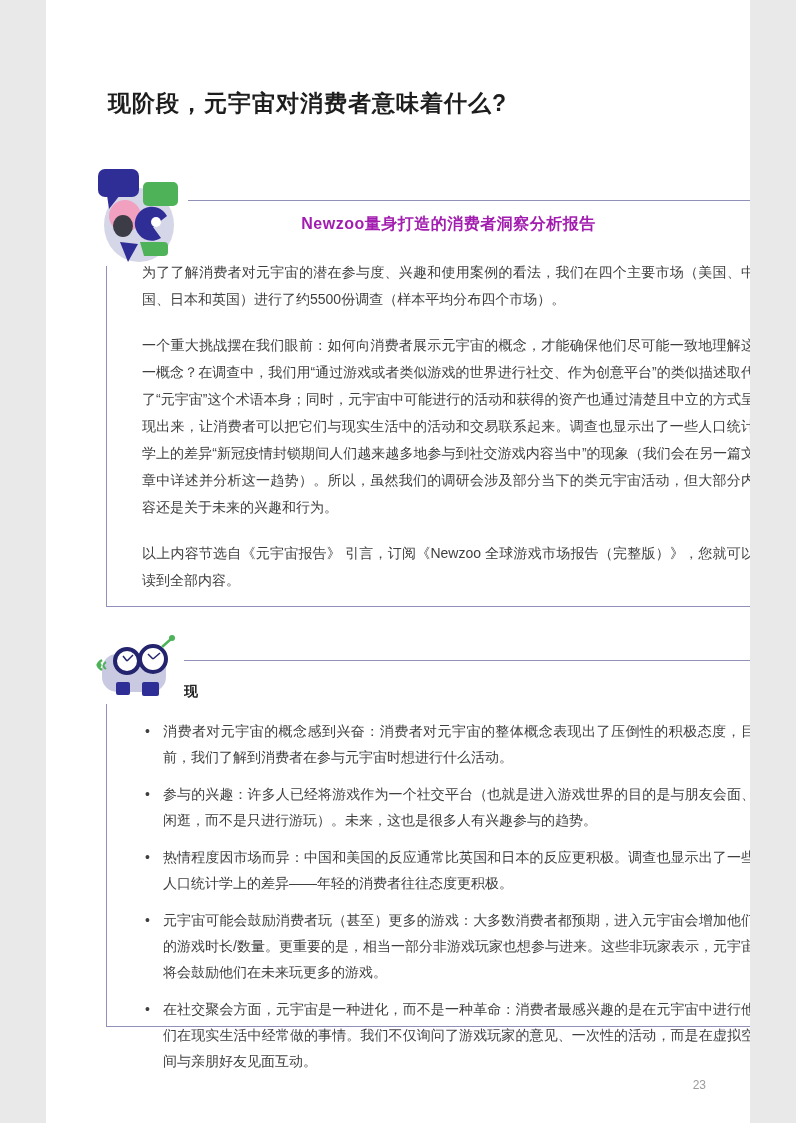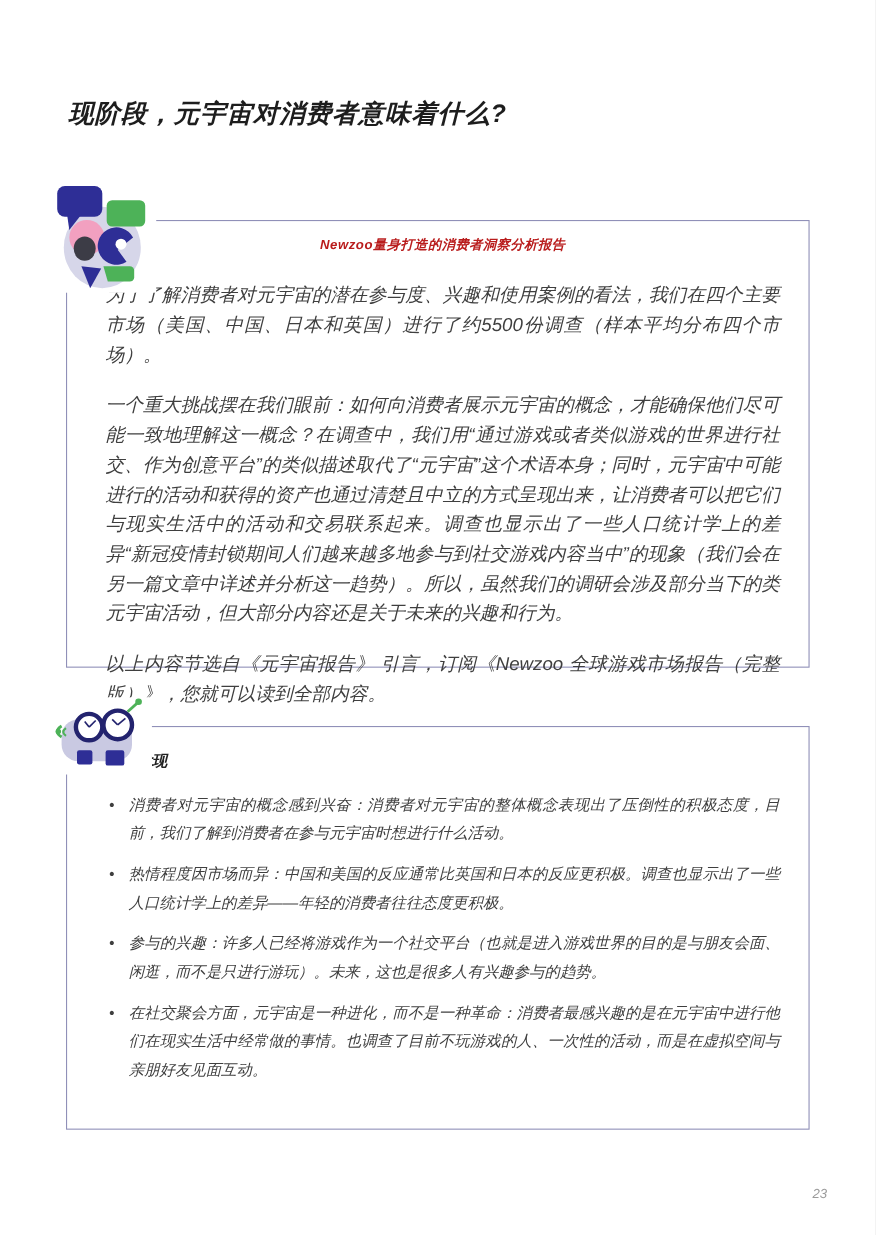--- a/index.html
+++ b/index.html
@@ -1,25 +1,24 @@
 <!DOCTYPE html>
 <html><head>
 <meta charset="utf-8">
 <style>
   * { margin: 0; padding: 0; box-sizing: border-box; }
   html, body { background: #e9e9e9; }
   body { font-family: "Liberation Sans", "DejaVu Sans", sans-serif; }
   .page {
     position: relative;
-    width: 796px;
+    width: 704px;
     height: 1123px;
     background: #ffffff;
     margin: 0 auto;
     overflow: hidden;
-    font-style: italic;
   }
   .page-title {
     position: absolute;
     left: 62px;
     top: 88px;
     font-size: 23px;
     font-weight: 700;
     color: #1d1d1d;
     letter-spacing: 1px;
   }
@@ -30,28 +29,28 @@
     border: 1px solid #9090b8;
     background: #ffffff;
   }
   .box-report {
     top: 200px;
     height: 407px;
     padding: 13px 26px 0 35px;
   }
   .box-report h2 {
     text-align: center;
-    font-size: 12px;
+    font-size: 16px;
     font-weight: 700;
-    color: #b91c1c;
+    color: #a21caf;
     margin-bottom: 24px;
     letter-spacing: 0.5px;
   }
   .box-report p {
-    font-size: 17px;
+    font-size: 14px;
     line-height: 27px;
     color: #3f3f3f;
     margin-bottom: 19px;
     text-align: justify;
   }
   .box-findings {
     top: 660px;
     height: 367px;
     padding: 22px 26px 0 35px;
   }
@@ -121,23 +120,24 @@
       <circle cx="64" cy="58" r="5" fill="#ffffff"></circle>
       <polygon points="28,78 46,80 36,98" fill="#2e2e96"></polygon>
       <path d="M48 78 h24 a4 4 0 0 1 4 4 v6 a4 4 0 0 1 -4 4 h-20 z" fill="#4db258"></path>
     </svg>
   </div>
 
   <section class="box box-findings">
     <h3>主要发现</h3>
     <ul>
       <li>消费者对元宇宙的概念感到兴奋：消费者对元宇宙的整体概念表现出了压倒性的积极态度，目前，我们了解到消费者在参与元宇宙时想进行什么活动。</li>
+      <li>参与的兴趣：许多人已经将游戏作为一个社交平台（也就是进入游戏世界的目的是与朋友会面、闲逛，而不是只进行游玩）。未来，这也是很多人有兴趣参与的趋势。</li>
       <li>热情程度因市场而异：中国和美国的反应通常比英国和日本的反应更积极。调查也显示出了一些人口统计学上的差异——年轻的消费者往往态度更积极。</li>
-      <li>参与的兴趣：许多人已经将游戏作为一个社交平台（也就是进入游戏世界的目的是与朋友会面、闲逛，而不是只进行游玩）。未来，这也是很多人有兴趣参与的趋势。</li>
-      <li>在社交聚会方面，元宇宙是一种进化，而不是一种革命：消费者最感兴趣的是在元宇宙中进行他们在现实生活中经常做的事情。也调查了目前不玩游戏的人、一次性的活动，而是在虚拟空间与亲朋好友见面互动。</li>
+      <li>元宇宙可能会鼓励消费者玩（甚至）更多的游戏：大多数消费者都预期，进入元宇宙会增加他们的游戏时长/数量。更重要的是，相当一部分非游戏玩家也想参与进来。这些非玩家表示，元宇宙将会鼓励他们在未来玩更多的游戏。</li>
+      <li>在社交聚会方面，元宇宙是一种进化，而不是一种革命：消费者最感兴趣的是在元宇宙中进行他们在现实生活中经常做的事情。我们不仅询问了游戏玩家的意见、一次性的活动，而是在虚拟空间与亲朋好友见面互动。</li>
     </ul>
   </section>
 
   <div class="mascot mascot-binoculars">
     <svg width="92" height="70" viewBox="0 0 92 70" xmlns="http://www.w3.org/2000/svg">
       <rect x="0" y="0" width="92" height="70" fill="#ffffff"></rect>
       <rect x="10" y="20" width="64" height="38" rx="15" fill="#c9c9e2"></rect>
       <path d="M10 26 q-8 5 0 10" stroke="#4db258" stroke-width="2.5" fill="none"></path>
       <path d="M14 28 q-5 3.5 0 7" stroke="#4db258" stroke-width="2" fill="none"></path>
       <circle cx="7" cy="31" r="2.5" fill="#4db258"></circle>

